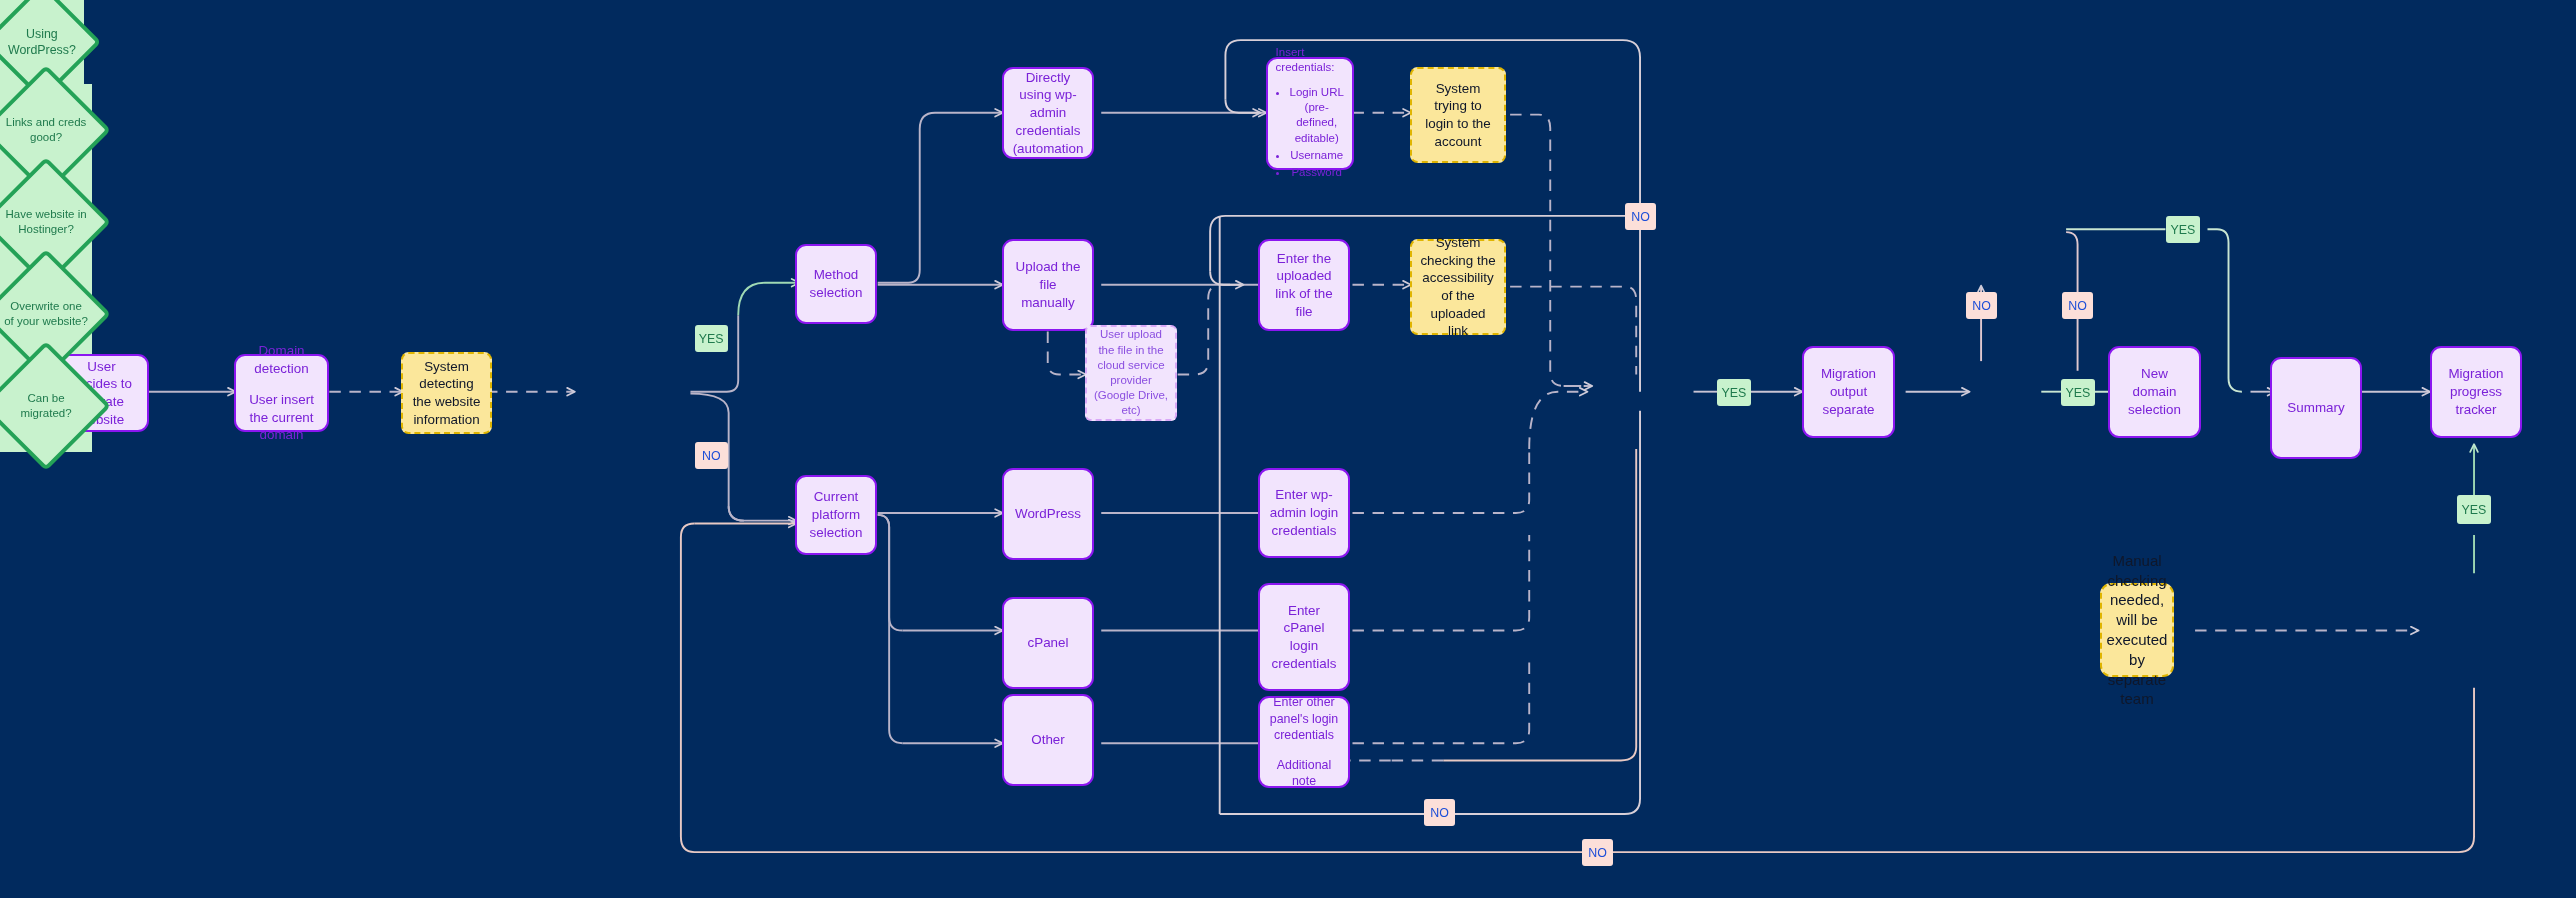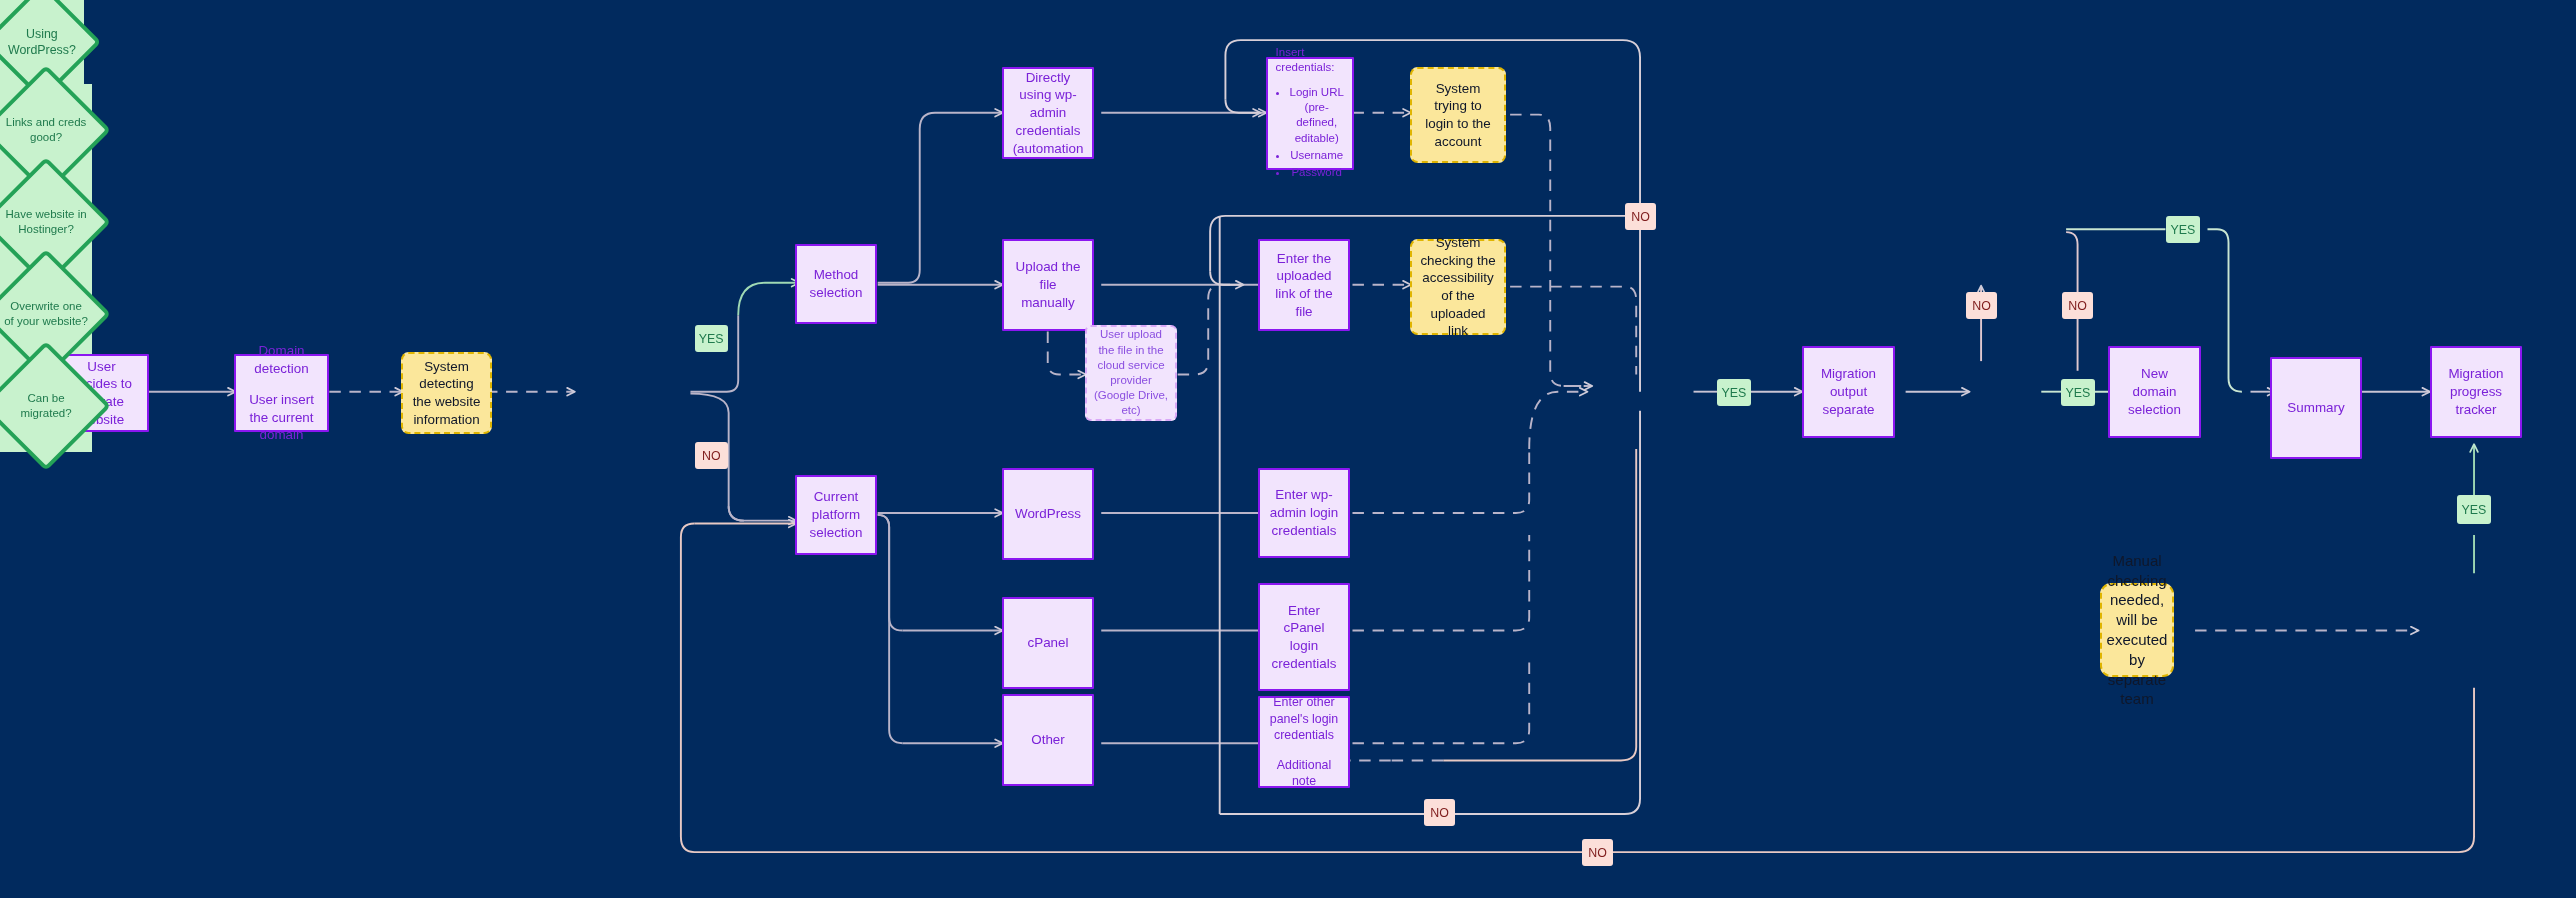--- a/index.html
+++ b/index.html
@@ -10,21 +10,21 @@
   }
   #canvas{position:absolute;left:0;top:0;width:2576px;height:898px;}
   svg.edges{position:absolute;left:0;top:0;width:2576px;height:898px;pointer-events:none;}
 
   .node{
     position:absolute;box-sizing:border-box;
     display:flex;align-items:center;justify-content:center;
     text-align:center;line-height:1.32;
   }
   .proc{
-    background:#f2e4fd;border:2.9px solid #8b16f0;border-radius:1px;
+    background:#f2e4fd;border:2.9px solid #8b16f0;border-radius:11px;
     color:#7b22d8;font-size:13.4px;padding:5.7px 7.6px;
   }
   .sys{
     background:#fbe79b;border:2.9px dashed #e0b500;border-radius:7.6px;
     color:#0f172a;font-size:13.4px;padding:5.7px 7.6px;
   }
   .cloud{
     background:#f2e4fd;border:2.9px dashed #d9a8f7;border-radius:5.7px;
     color:#8b4fe0;font-size:12.4px;padding:5.7px 5.7px;
   }
@@ -39,21 +39,21 @@
     background:#c8f2cd;border:4.8px solid #24a257;border-radius:5.7px;
     display:flex;align-items:center;justify-content:center;
   }
 
   .tag{
     position:absolute;box-sizing:border-box;
     display:flex;align-items:center;justify-content:center;
     font-size:12.4px;border-radius:2.9px;font-weight:400;
   }
   .tag-yes{background:#c8f2cd;color:#1f7a4d;}
-  .tag-no{background:#fcdfd9;color:#7f1d1d;}
+  .tag-no{background:#fcdfd9;color:#1d4ed8;}
 
   .credlist{display:block;text-align:center;}
   .credlist .ctitle{display:block;text-align:left;margin-bottom:9.6px;}
   .credlist ul{margin:0;padding:0 0 0 13.4px;list-style:disc;text-align:center;}
   .credlist li{margin:0 0 1.9px 0;}
   .two-line{display:block;}
   .two-line .l1{display:block;margin-bottom:13.4px;}
 </style>
 </head>
 <body style="background: rgb(1, 42, 94);">

